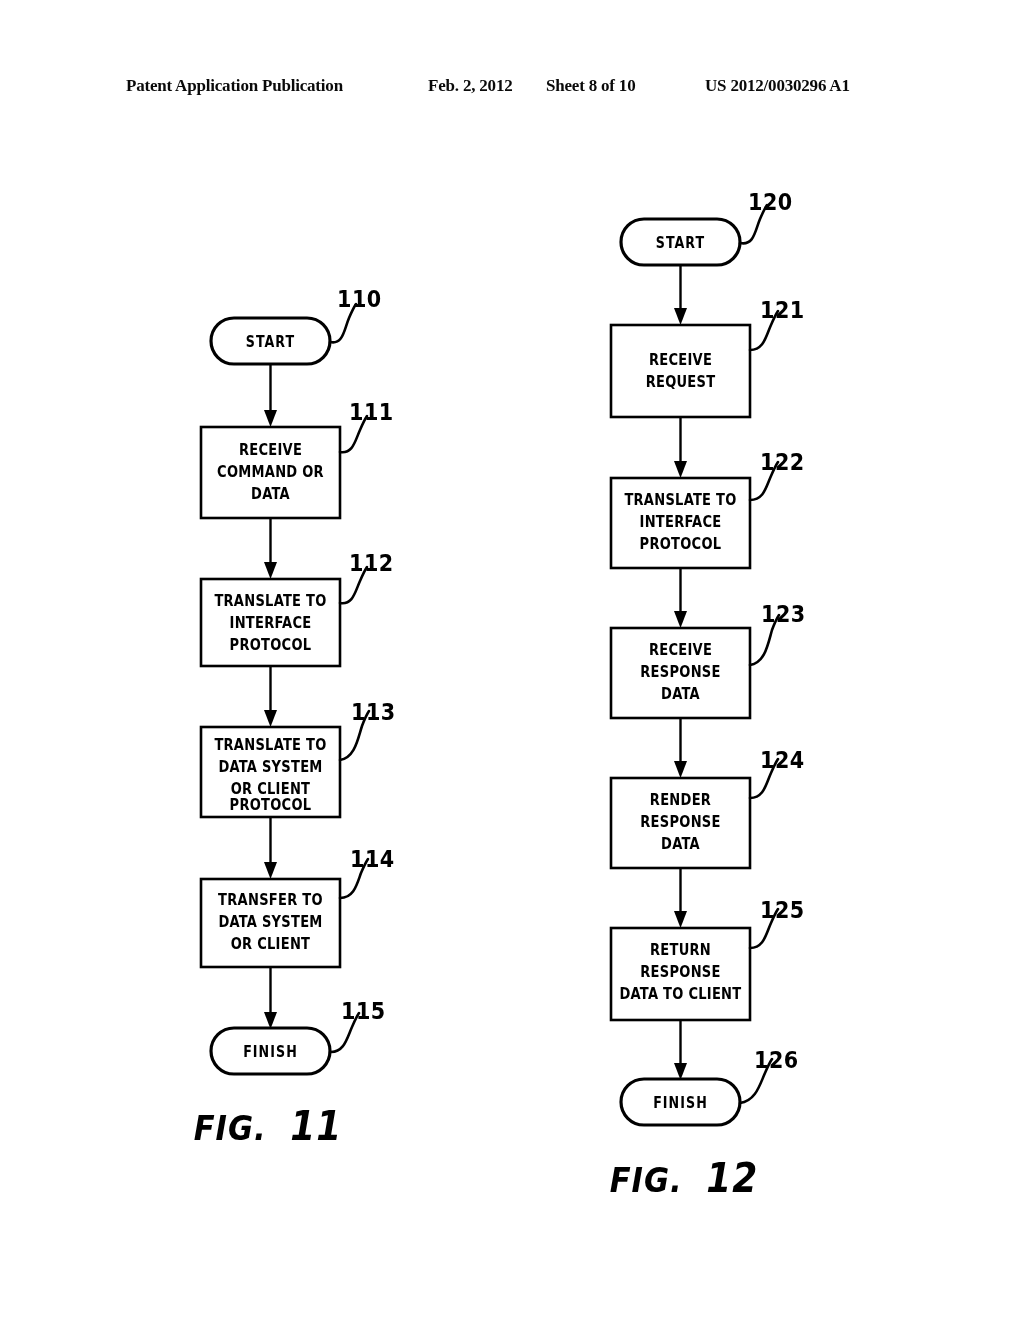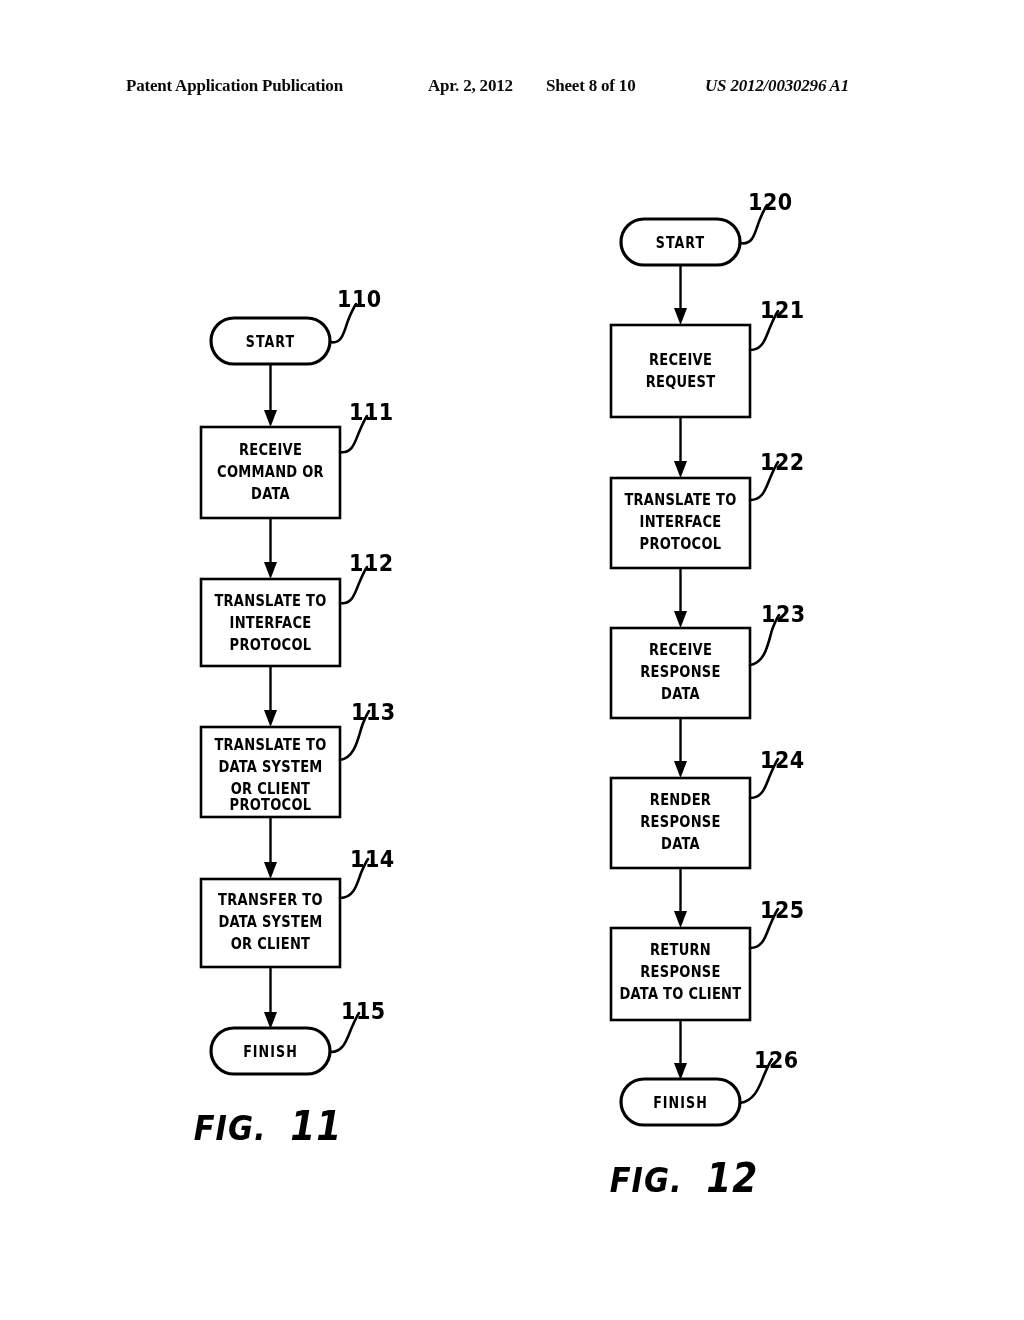--- a/index.html
+++ b/index.html
@@ -27,21 +27,21 @@
     font-family: "Liberation Serif", serif;
     font-weight: bold;
     font-size: 17px;
     letter-spacing: -0.2px;
     color: #0a0a0a;
     white-space: nowrap;
   }
   #page-header .hdr-pub   { position: absolute; left: 126px; top: 0; }
   #page-header .hdr-date  { position: absolute; left: 428px; top: 0; }
   #page-header .hdr-sheet { position: absolute; left: 546px; top: 0; }
-  #page-header .hdr-num   { position: absolute; left: 705px; top: 0; font-style: italic; }
+  #page-header .hdr-num   { position: absolute; left: 705px; top: 0; }
 
   
   #figures {
     position: absolute;
     inset: 0;
     width: 1024px;
     height: 1320px;
   }
   .fig-svg {
     position: absolute;
@@ -104,21 +104,21 @@
     stroke-width: 2.6;
     fill: none;
     stroke-linecap: round;
   }
 </style>
 </head>
 <body>
 
 <div id="page-header">
   <span class="hdr-pub">Patent Application Publication</span>
-  <span class="hdr-date">Apr. 2, 2012</span>
+  <span class="hdr-date">Feb. 2, 2012</span>
   <span class="hdr-sheet">Sheet 8 of 10</span>
   <span class="hdr-num">US 2012/0030296 A1</span>
 </div>
 
 <div id="figures">
 
   <svg class="fig-svg" viewBox="0 0 1024 1320" xmlns="http://www.w3.org/2000/svg" aria-hidden="true">
 
     <g>
       <rect class="shape-stroke terminal" x="211" y="318" width="119" height="46" rx="23" ry="23"></rect>

